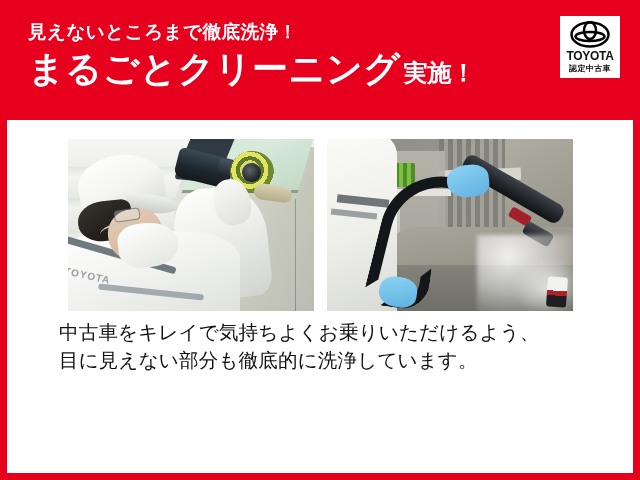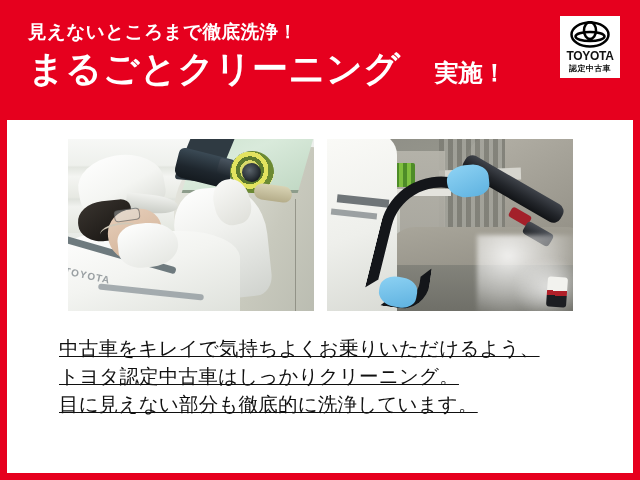--- a/index.html
+++ b/index.html
@@ -30,21 +30,20 @@
     letter-spacing: 0.5px;
     line-height: 1.1;
     white-space: nowrap;
   }
   .headline-big {
     margin-top: 9px;
     white-space: nowrap;
     line-height: 1;
     display: flex;
     align-items: baseline;
-    gap: 31px;
   }
   .headline-big .main {
     font-size: 36px;
     font-weight: bold;
     letter-spacing: 0.5px;
   }
   .headline-big .suffix {
     font-size: 24px;
     font-weight: bold;
     letter-spacing: 0px;
@@ -425,24 +424,23 @@
   .p2-redtip {
     position: absolute; right: 6px; bottom: 4px; width: 20px; height: 30px;
     background: linear-gradient(180deg,#f2f2ee 0%,#f2f2ee 46%,#b02029 46%,#b02029 62%,#1c1e22 62%);
     border-radius: 3px;
     transform: rotate(4deg);
   }
 
   
   .body-copy {
     position: absolute;
-    left: 52px; top: 214px;
+    left: 52px; top: 198px;
     width: 520px;
     color: #101010;
-    text-decoration: underline;
   }
   .copy-line {
     font-size: 19.5px;
     line-height: 28px;
     letter-spacing: 0.2px;
     white-space: nowrap;
     font-weight: 500;
   }
 </style>
 </head>
@@ -537,19 +535,18 @@
           <div class="p2-gloveA"></div>
           <div class="p2-gloveB"></div>
           <div class="p2-steam"></div>
           <div class="p2-steam2"></div>
           <div class="p2-redtip"></div>
         </div>
       </div>
 
       <div class="body-copy">
         <div class="copy-line">中古車をキレイで気持ちよくお乗りいただけるよう、</div>
-        <div class="copy-line">トヨタ認定中古車はしっかりクリーニング。</div>
         <div class="copy-line">目に見えない部分も徹底的に洗浄しています。</div>
       </div>
 
     </div>
   </div>
 </div>
 
 </body></html>

